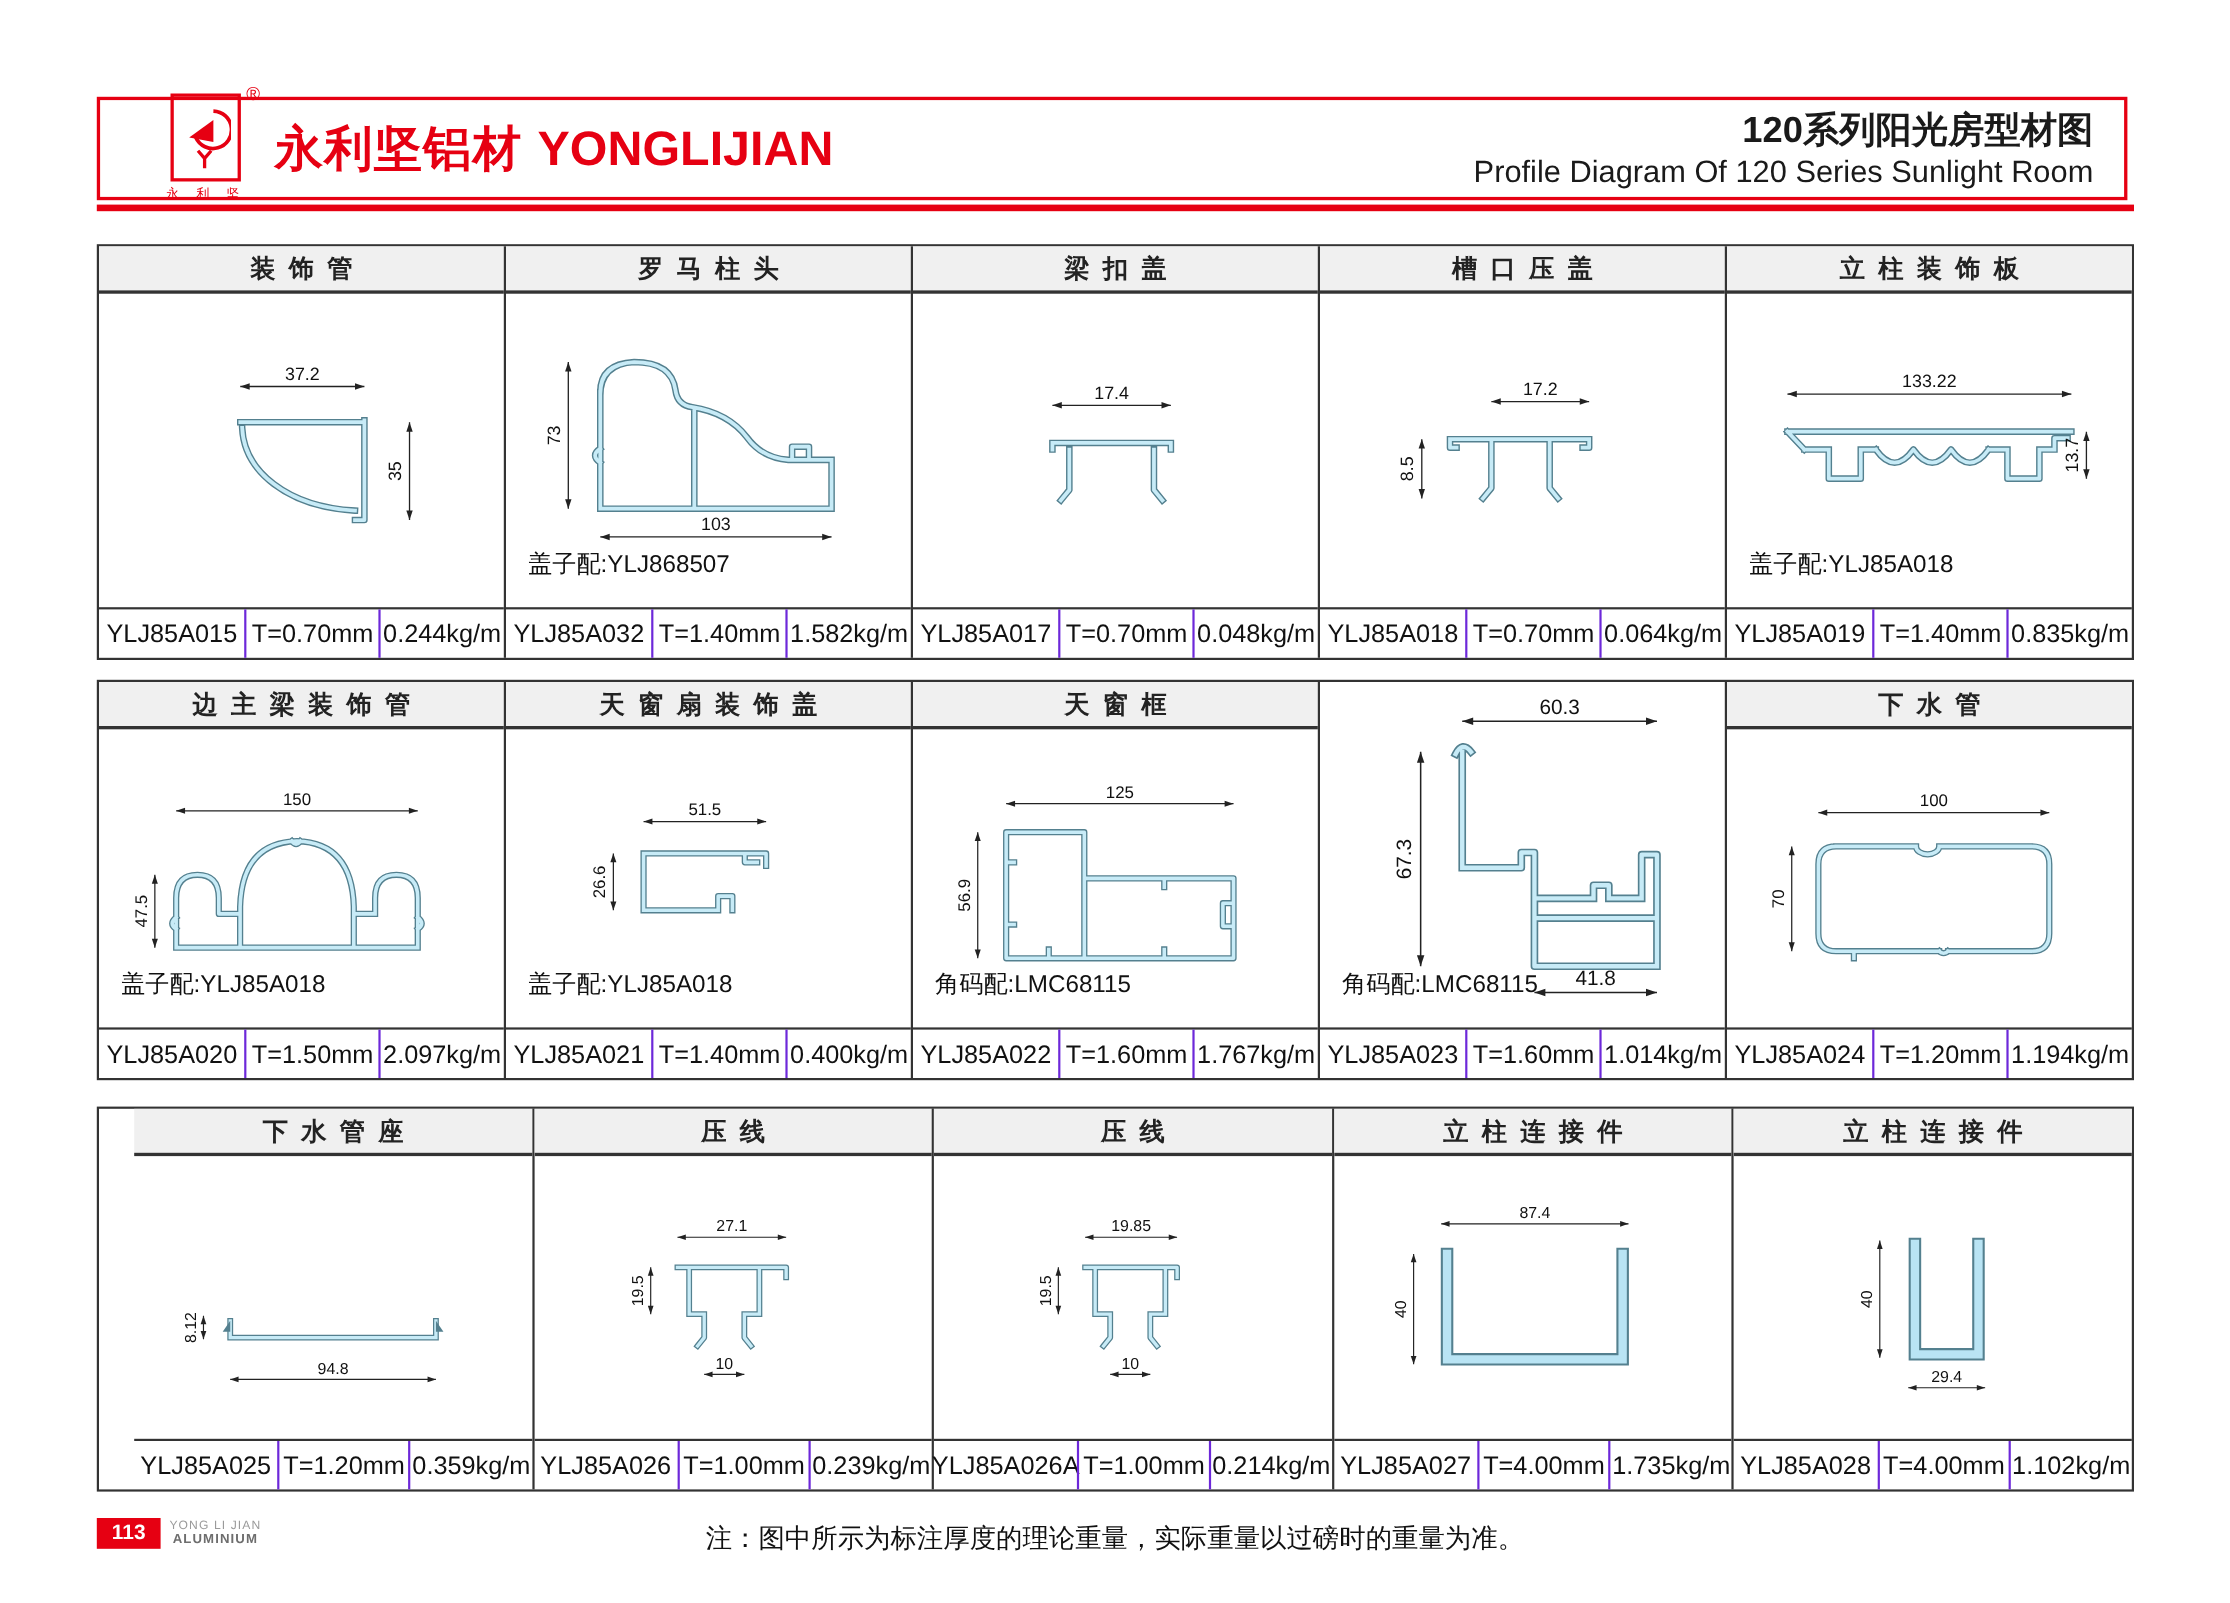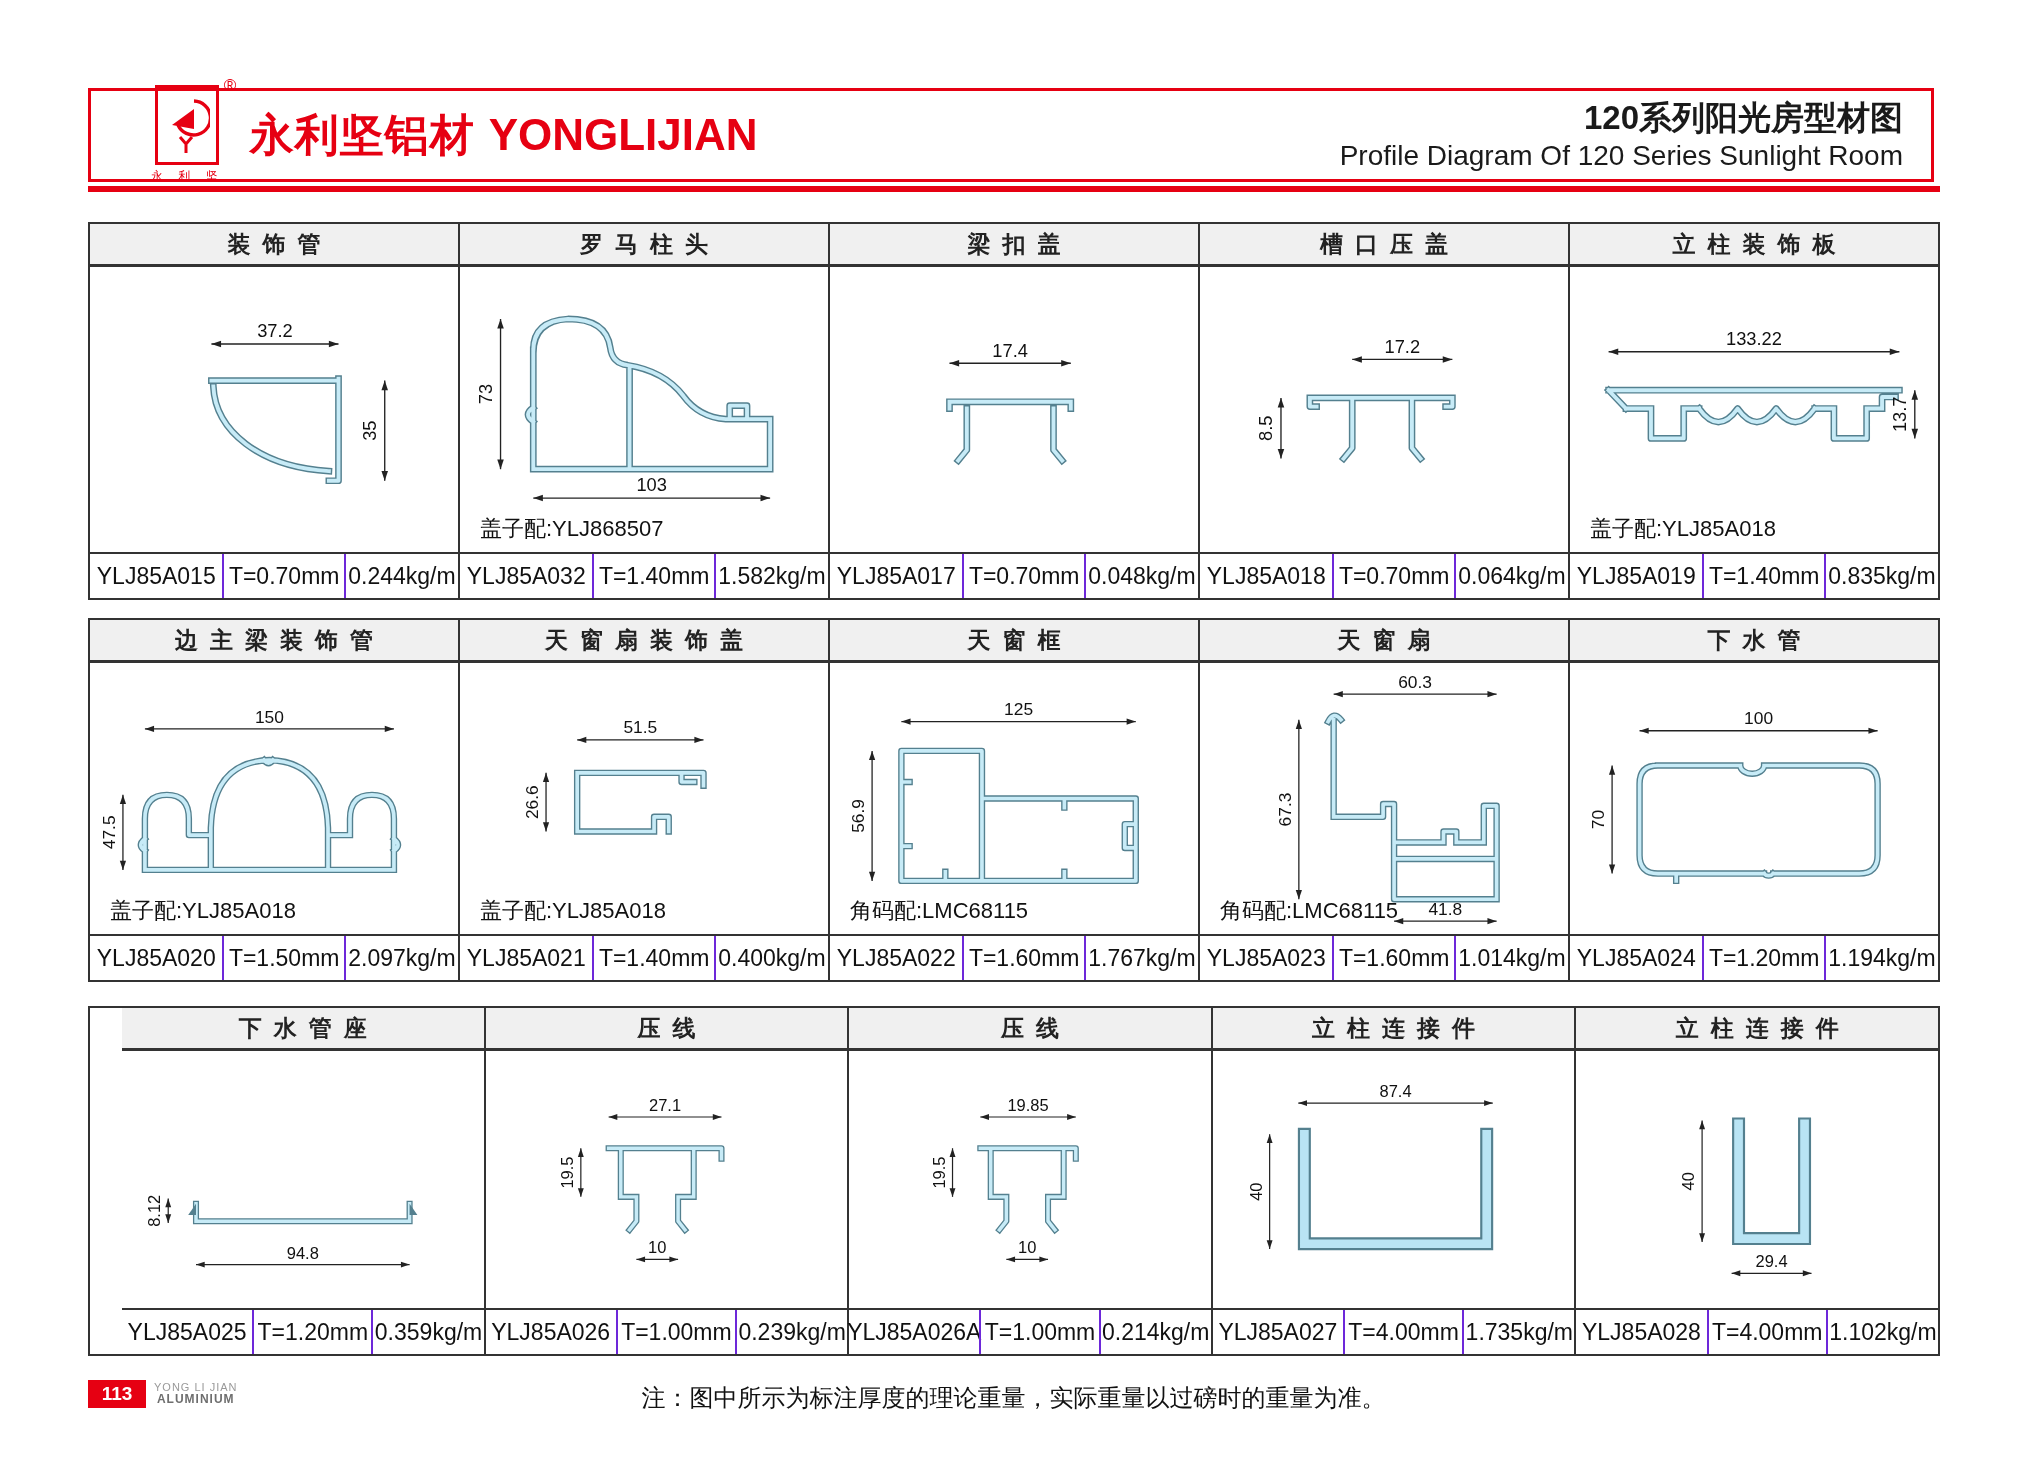--- a/index.html
+++ b/index.html
@@ -22,21 +22,21 @@
   .brand-text{color:#e60012;font-size:44px;font-weight:bold;letter-spacing:1px;white-space:nowrap;}
   .brand-text .en{margin-left:14px;letter-spacing:0;}
   .banner-titles{text-align:right;line-height:1.25;}
   .title-cn{font-size:33px;font-weight:600;color:#1a1a1a;}
   .title-en{font-size:28px;color:#1a1a1a;}
   
   .prow{position:absolute;left:88px;width:1852px;display:flex;border:2px solid #333;box-sizing:border-box;background:#fff;}
   #row1{top:222px;height:378px;}
   #row2{top:618px;height:364px;}
   #row3{top:1006px;height:350px;padding-left:32px;}
-  .cell{flex:1 1 0;display:flex;flex-direction:column;border-left:2px solid #333;min-width:0;}
+  .cell{flex:1 1 0;display:flex;flex-direction:column;border-left:2px solid #333;min-width:0;gap:16px;}
   .cell:first-child{border-left:none;}
   .ctitle{
     height:40px;flex:0 0 40px;background:#f0f0f0;border-bottom:3px solid #333;
     display:flex;align-items:center;justify-content:center;
     font-size:23px;font-weight:bold;letter-spacing:12px;text-indent:12px;color:#222;
   }
   .cbody{flex:1 1 auto;position:relative;}
   .cbody svg{position:absolute;inset:0;width:100%;height:100%;}
   .note{position:absolute;left:20px;bottom:8px;font-size:22px;color:#111;white-space:nowrap;}
   .cfoot{flex:0 0 44px;display:flex;border-top:2px solid #333;font-size:23px;}
@@ -331,21 +331,20 @@
       <div class="note">角码配:LMC68115</div>
     </div>
     <div class="cfoot">
       <div class="fmodel">YLJ85A022</div>
       <div class="fthick">T=1.60mm</div>
       <div class="fweight">1.767kg/m</div>
     </div>
   </div>
 
   <div class="cell">
-    <div class="ctitle">天窗扇</div>
     <div class="cbody">
       <svg viewBox="0 0 370 296">
         <defs>
             <path id="w8" d="M124,64 Q130,52 138,62 M130,62 V168 M130,168 H184 V154 H196 V168 M196,168 V196 M196,196 H250 M250,196 V184 H264 V196 M264,196 H294 M294,196 V156 H308 V258 M196,196 V258 H308 M196,214 H308"></path>
           </defs>
         <use href="#w8" class="wo"></use>
           <use href="#w8" class="wi"></use>
         <g class="dim dimh">
             <text class="dimt" x="219" y="27">60.3</text>
             <line x1="130" y1="34" x2="308" y2="34"></line>

